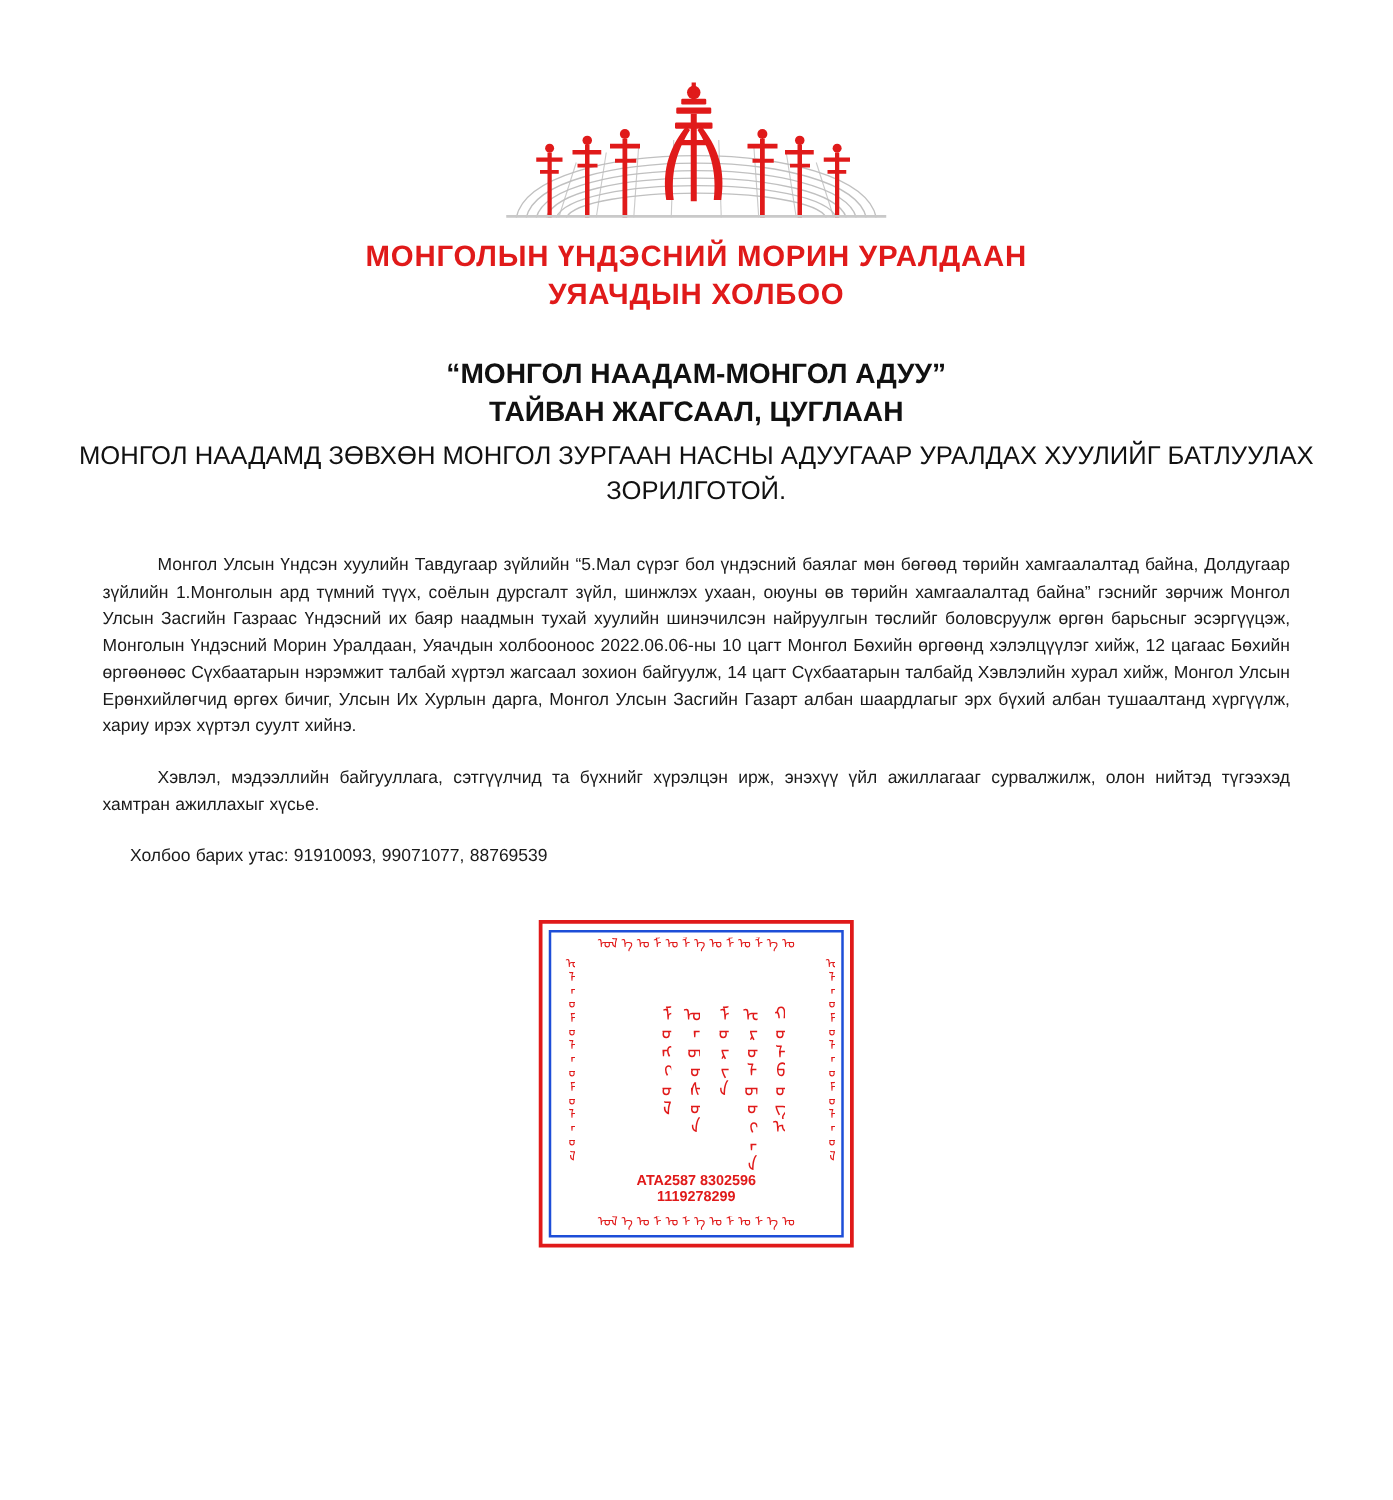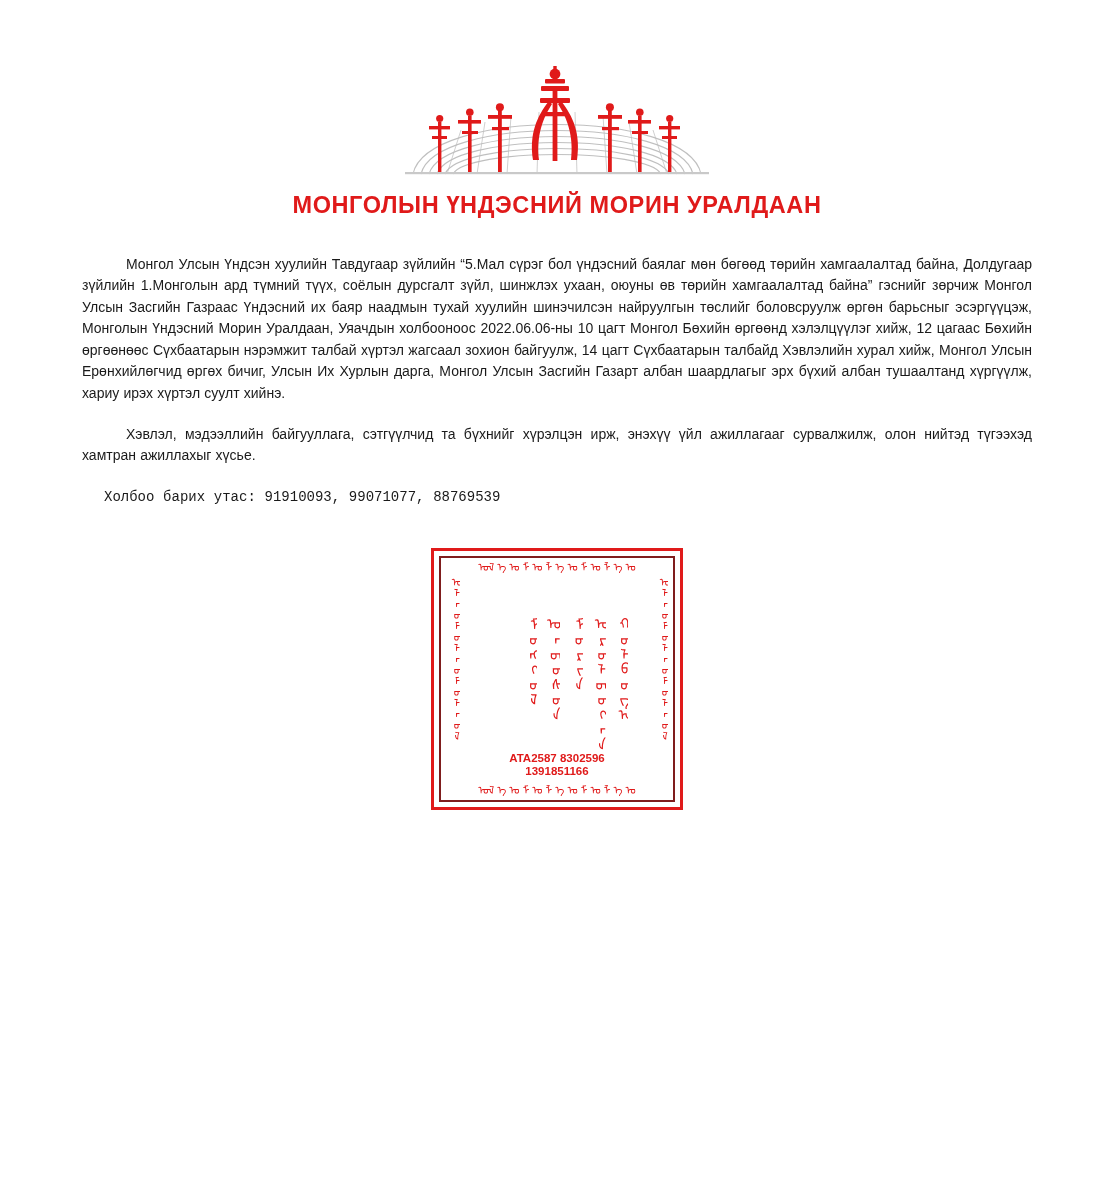--- a/index.html
+++ b/index.html
@@ -79,39 +79,38 @@
     font-size: 14px;
     line-height: 1.53;
     text-align: justify;
     text-indent: 44px;
     word-spacing: 0.3px;
   }
   p.para.last {
     text-indent: 22px;
     text-align: left;
     margin-bottom: 0;
-    font-family: Liberation Mono, monospace;
   }
 
   
   .stamp-wrap {
     margin-top: 40px;
     display: flex;
     justify-content: center;
   }
   .stamp {
     width: 252px;
     height: 262px;
     border: 3px solid #e01a1a;
     position: relative;
     box-sizing: border-box;
     padding: 5px;
   }
   .stamp-inner {
-    border: 2px solid #7f1d1d;
+    border: 2px solid #1d4ed8;
     width: 100%;
     height: 100%;
     box-sizing: border-box;
     position: relative;
     display: flex;
     align-items: center;
     justify-content: center;
     padding-left: 36px;
   }
   .stamp-border-glyphs {
@@ -247,23 +246,29 @@
             <path d="M18 33 C 30 48, 38 66, 34 92 L 28 92 C 31 68, 24 50, 15 36 Z"></path>
           </g>
         </g>
 
         <rect x="18" y="114" width="304" height="2.2" fill="#c9c9c9"></rect>
       </svg>
     </div>
 
     <div class="org-name">
       <span>МОНГОЛЫН ҮНДЭСНИЙ МОРИН УРАЛДААН</span>
+      <span class="line2">УЯАЧДЫН ХОЛБОО</span>
     </div>
   </div>
 
+  <div class="title-block">
+    <div class="title-main">“МОНГОЛ НААДАМ-МОНГОЛ АДУУ”</div>
+    <div class="title-sub">ТАЙВАН ЖАГСААЛ, ЦУГЛААН</div>
+    <div class="title-desc">МОНГОЛ НААДАМД ЗӨВХӨН МОНГОЛ ЗУРГААН НАСНЫ АДУУГААР УРАЛДАХ ХУУЛИЙГ БАТЛУУЛАХ ЗОРИЛГОТОЙ.</div>
+  </div>
 
   <div class="body-block">
     <p class="para">Монгол Улсын Үндсэн хуулийн Тавдугаар зүйлийн “5.Мал сүрэг бол үндэсний баялаг мөн бөгөөд төрийн хамгаалалтад байна, Долдугаар зүйлийн 1.Монголын ард түмний түүх, соёлын дурсгалт зүйл, шинжлэх ухаан, оюуны өв төрийн хамгаалалтад байна” гэснийг зөрчиж Монгол Улсын Засгийн Газраас Үндэсний их баяр наадмын тухай хуулийн шинэчилсэн найруулгын төслийг боловсруулж өргөн барьсныг эсэргүүцэж, Монголын Үндэсний Морин Уралдаан, Уяачдын холбооноос 2022.06.06-ны 10 цагт Монгол Бөхийн өргөөнд хэлэлцүүлэг хийж, 12 цагаас Бөхийн өргөөнөөс Сүхбаатарын нэрэмжит талбай хүртэл жагсаал зохион байгуулж, 14 цагт Сүхбаатарын талбайд Хэвлэлийн хурал хийж, Монгол Улсын Ерөнхийлөгчид өргөх бичиг, Улсын Их Хурлын дарга, Монгол Улсын Засгийн Газарт албан шаардлагыг эрх бүхий албан тушаалтанд хүргүүлж, хариу ирэх хүртэл суулт хийнэ.</p>
     <p class="para">Хэвлэл, мэдээллийн байгууллага, сэтгүүлчид та бүхнийг хүрэлцэн ирж, энэхүү үйл ажиллагааг сурвалжилж, олон нийтэд түгээхэд хамтран ажиллахыг хүсье.</p>
     <p class="para last">Холбоо барих утас: 91910093, 99071077, 88769539</p>
   </div>
 
   <div class="stamp-wrap">
     <div class="stamp">
       <div class="stamp-inner">
@@ -276,20 +281,20 @@
         <div class="stamp-script">
           <span class="stamp-col">ᠮᠣᠩᠭᠣᠯ</span>
           <span class="stamp-col">ᠦᠨᠳᠦᠰᠦᠨ</span>
           <span class="stamp-col">ᠮᠣᠷᠢᠨ</span>
           <span class="stamp-col">ᠤᠷᠤᠯᠳᠤᠭᠠᠨ</span>
           <span class="stamp-col">ᠬᠣᠯᠪᠣᠭ᠎ᠠ</span>
         </div>
 
         <div class="stamp-codes">
           <div>ATA2587 8302596</div>
-          <div>1391851166</div>
+          <div>1119278299</div>
         </div>
 
       </div>
     </div>
   </div>
 
 </div>
 
 </body></html>

